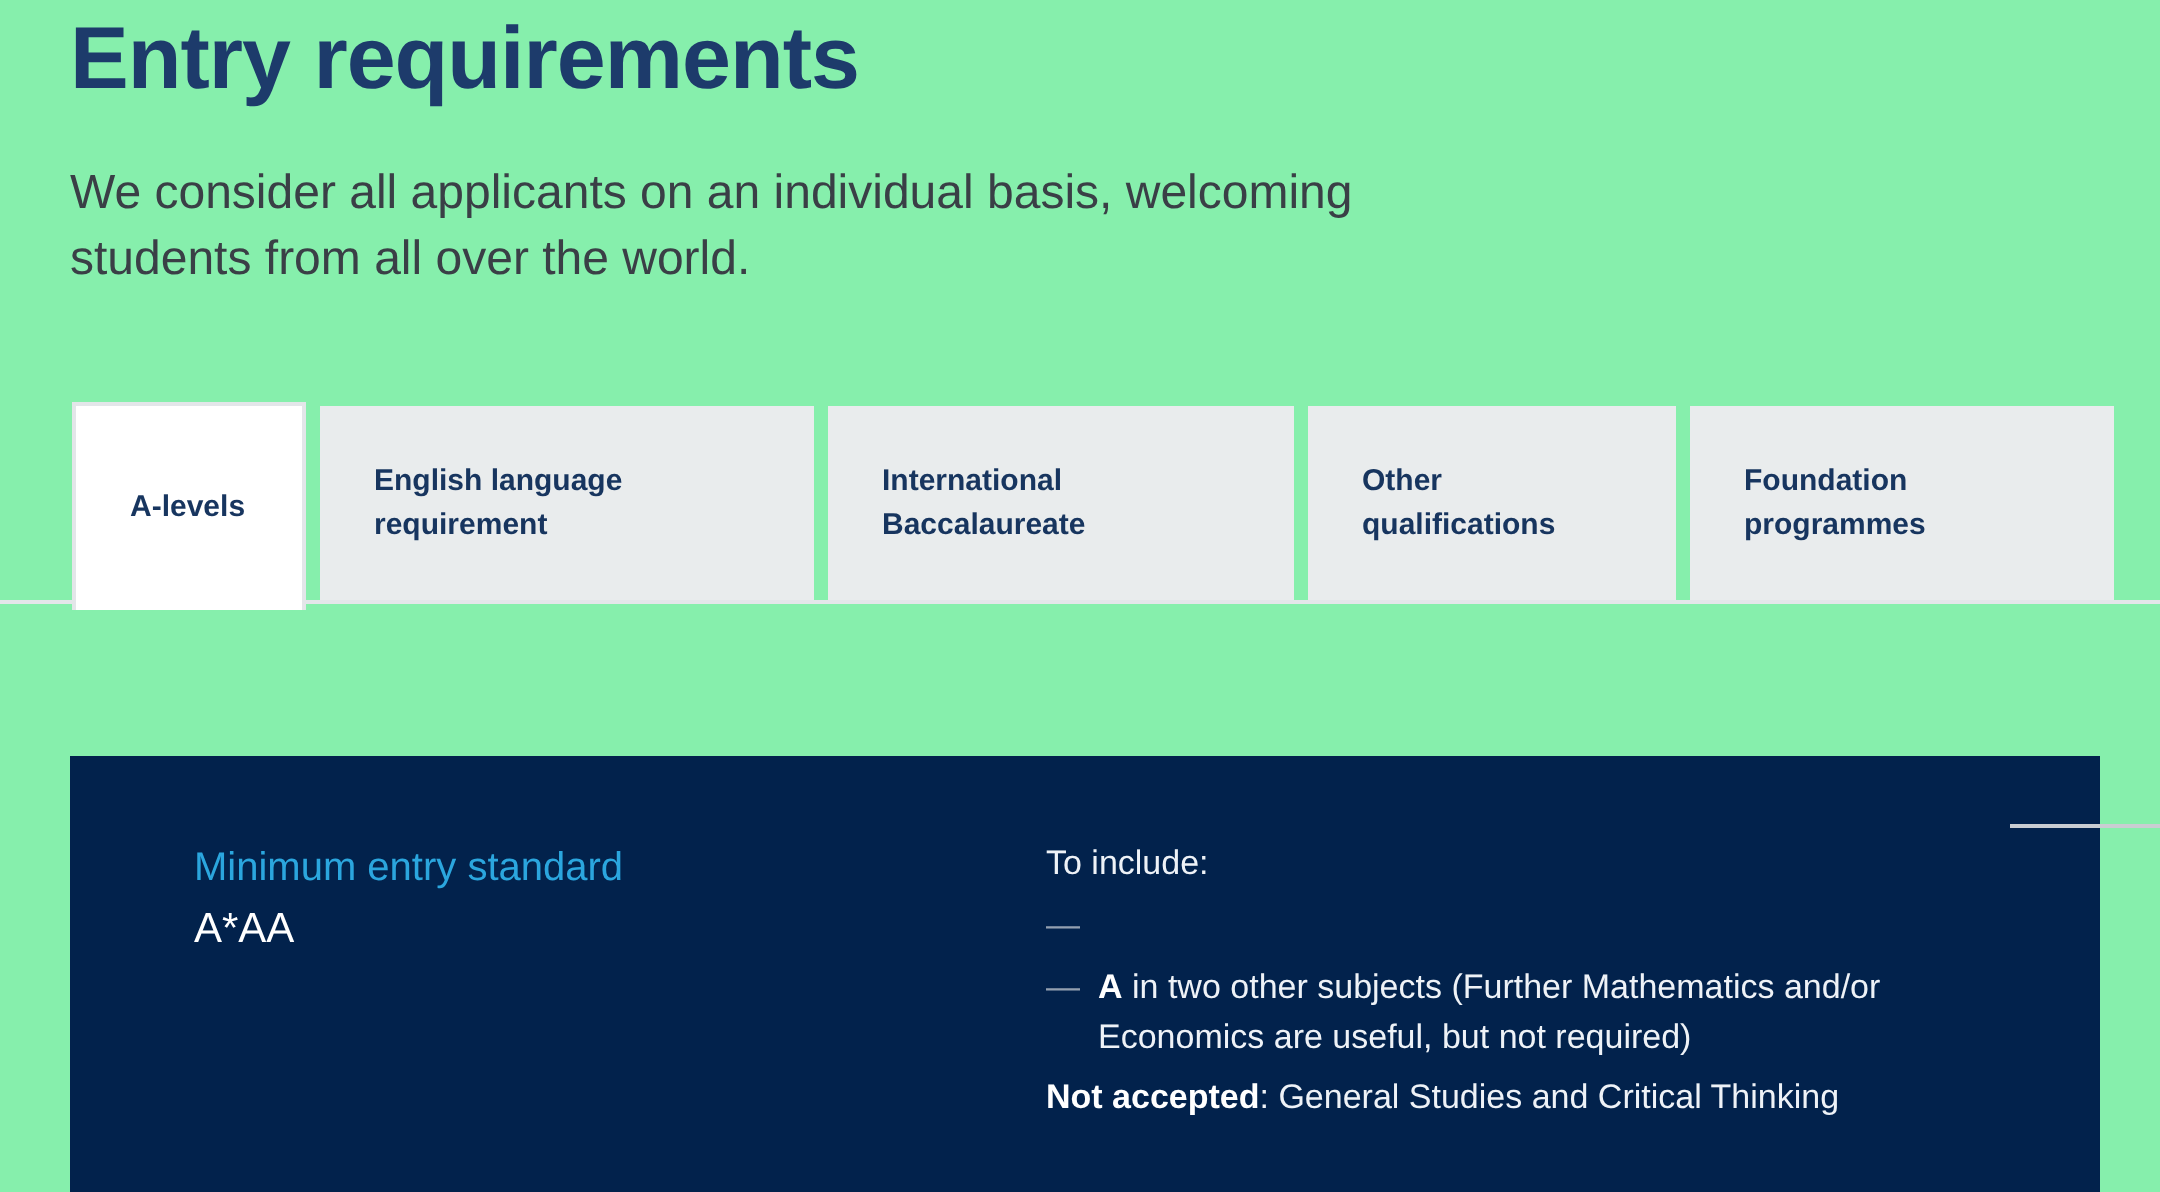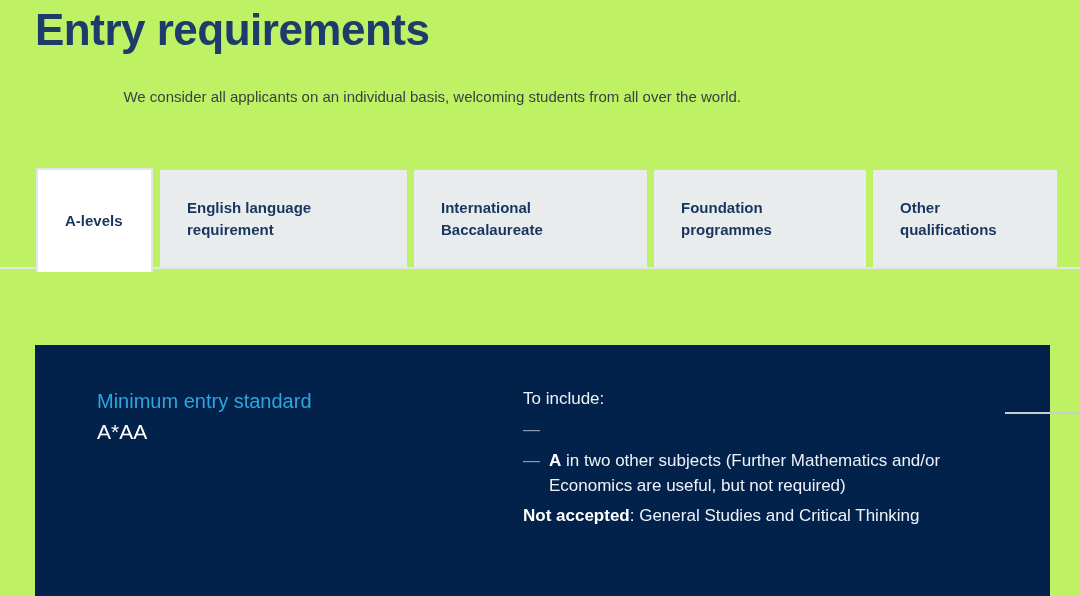--- a/index.html
+++ b/index.html
@@ -14,37 +14,36 @@
     --bullet-dash:#93a0b0;
     --divider-line:#c9cdd2;
   }
   *{box-sizing:border-box;margin:0;padding:0;}
   html,body{background:#fff;}
   body{font-family:"Liberation Sans","DejaVu Sans",sans-serif;}
   .viewport{
     position:relative;
     width:1080px;height:596px;
     overflow:hidden;
-    background:#bef264;
+    background:#86efac;
   }
   .page-title{
     margin:6px 0 0 35px;
     font-size:44px;
     font-weight:bold;
     line-height:1.1;
     color:var(--heading-navy);
     letter-spacing:-0.5px;
   }
   .intro{
     margin:26px 0 0 35px;
     max-width:706px;
-    font-size:15px;
+    font-size:24px;
     line-height:33px;
     color:var(--body-text);
-    text-align:right;
   }
   
   .tabbar{
     position:relative;
     margin-top:56px;
     height:100px;
     padding-left:36px;
     display:flex;
     gap:7px;
     align-items:flex-end;
@@ -142,25 +141,25 @@
   <div class="tabbar">
     <div class="tab tab-1 active">
       <span class="tab-label">A-levels</span>
     </div>
     <div class="tab tab-3">
       <span class="tab-label">English language requirement</span>
     </div>
     <div class="tab tab-2">
       <span class="tab-label">International Baccalaureate</span>
     </div>
+    <div class="tab tab-5">
+      <span class="tab-label">Other qualifications</span>
+    </div>
     <div class="tab tab-4">
       <span class="tab-label">Foundation programmes</span>
-    </div>
-    <div class="tab tab-5">
-      <span class="tab-label">Other qualifications</span>
     </div>
   </div>
 
   <div class="panel">
     <div class="panel-left">
       <div class="panel-heading">Minimum entry standard</div>
       <div class="panel-grade">A*AA</div>
     </div>
     <div class="panel-right">
       <div class="include-label">To include:</div>

